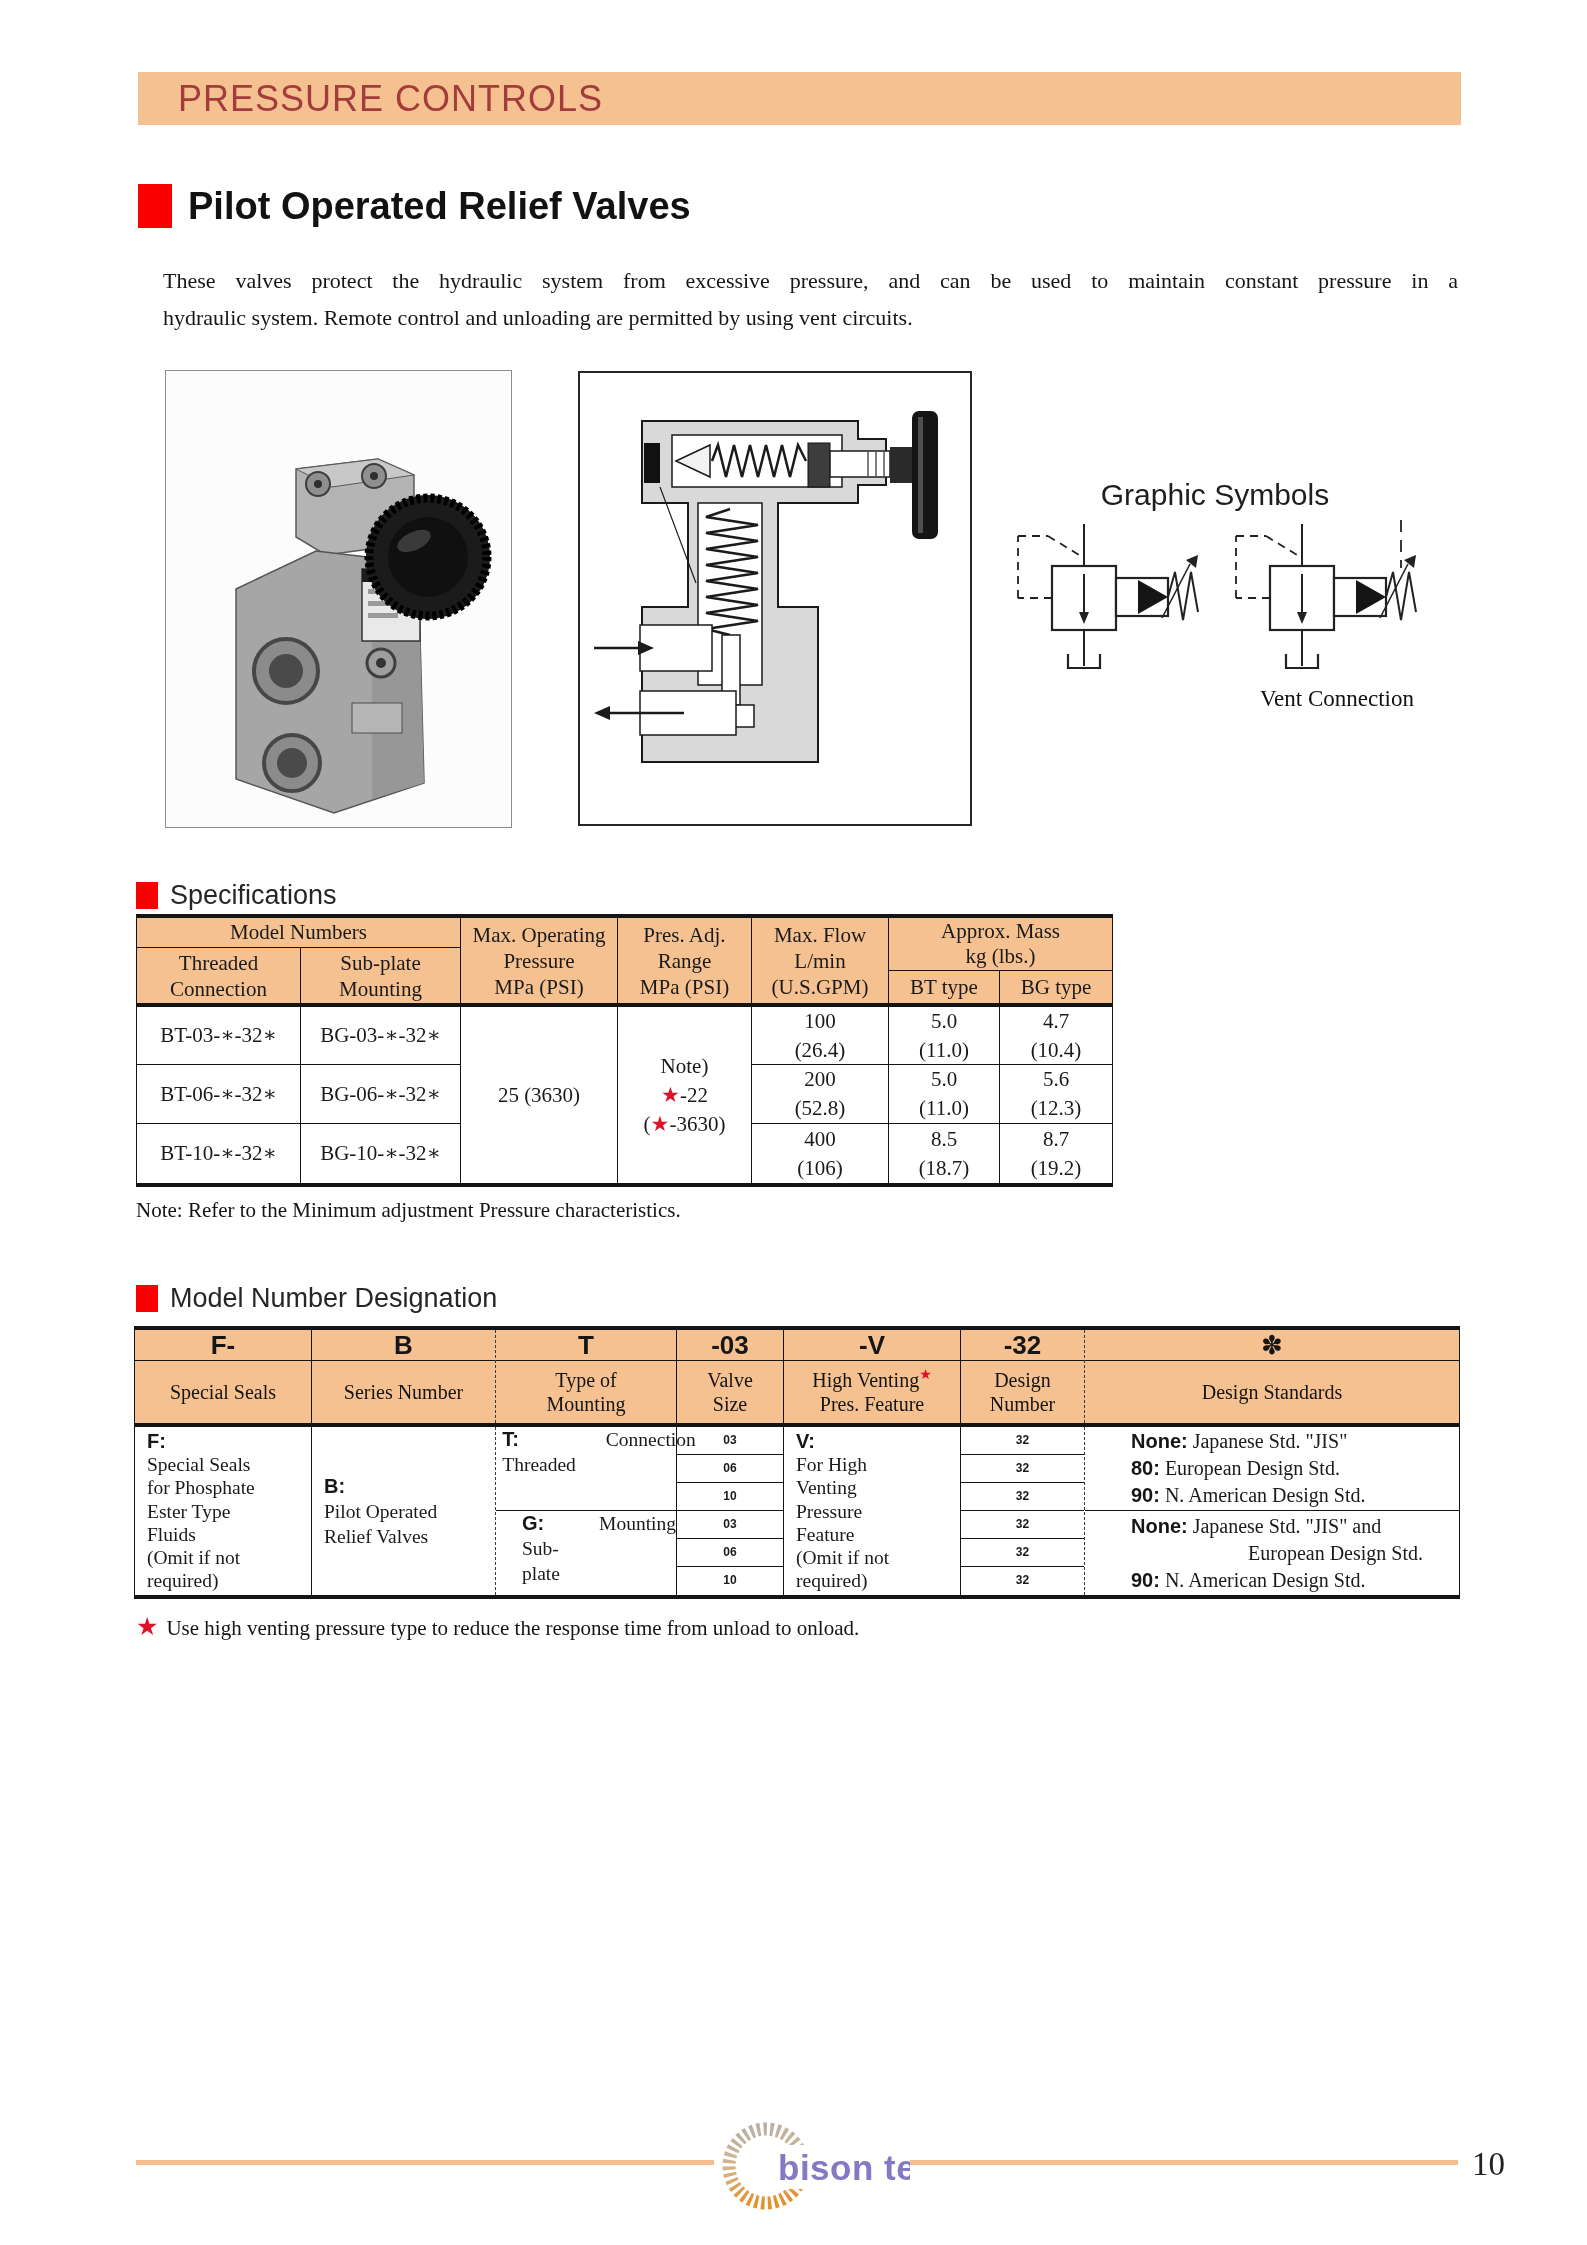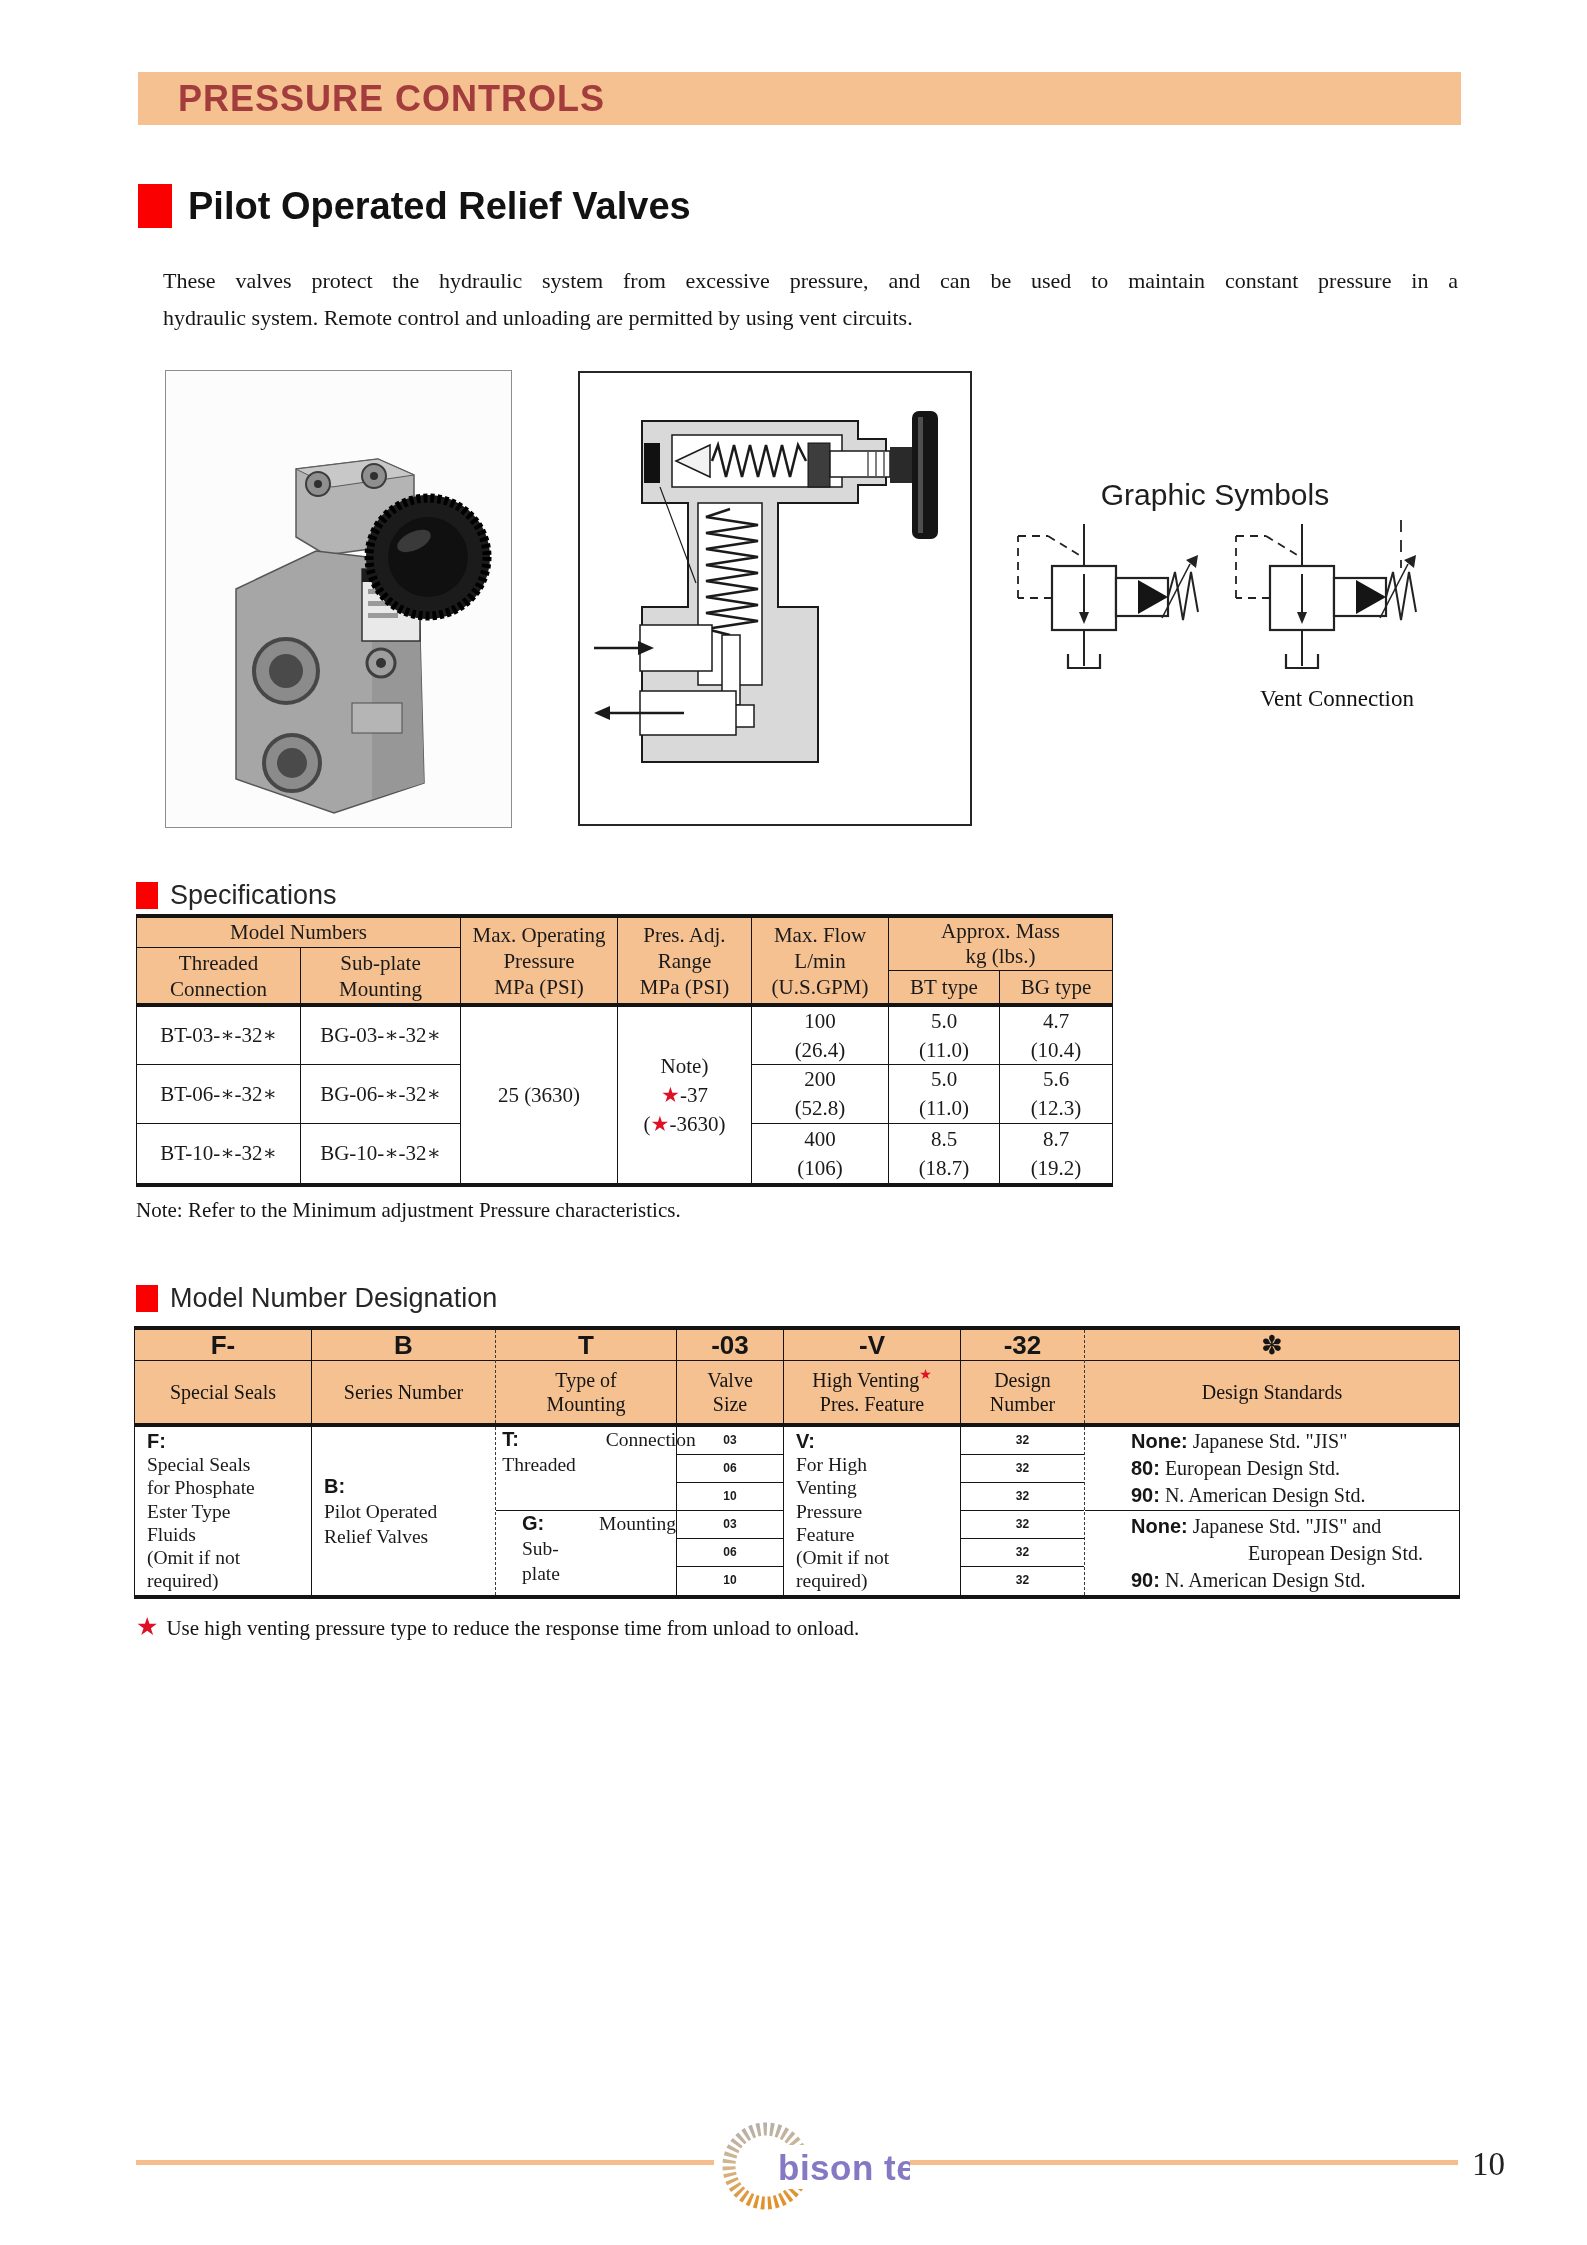--- a/index.html
+++ b/index.html
@@ -4,21 +4,21 @@
 <style>
   html,body{margin:0;padding:0;background:#ffffff;}
   .page{position:relative;width:1587px;height:2245px;background:#fff;overflow:hidden;
         font-family:"Liberation Serif","DejaVu Serif",serif;color:#1a1a1a;}
   .abs{position:absolute;}
   .sans{font-family:"Liberation Sans","DejaVu Sans",sans-serif;}
 
   
   .banner{left:138px;top:72px;width:1323px;height:53px;background:#F6C190;display:flex;align-items:center;}
   .banner-text{margin-left:40px;font-family:"Liberation Sans","DejaVu Sans",sans-serif;
-               font-weight:bold;font-size:36px;color:#A33C3C;letter-spacing:1px;}
+               font-weight:normal;font-size:36px;color:#A33C3C;letter-spacing:1px;}
 
   
   .title-row{left:138px;top:184px;display:flex;align-items:center;}
   .red-square-lg{width:34px;height:44px;background:#FA0000;flex:none;}
   .page-title{margin:0 0 0 16px;font-family:"Liberation Sans","DejaVu Sans",sans-serif;
               font-weight:bold;font-size:38px;color:#121212;}
 
   
   .intro{left:163px;top:262px;width:1295px;font-size:22px;line-height:37px;color:#161616;}
   .jline{text-align:justify;text-align-last:justify;}
@@ -268,21 +268,21 @@
         </div>
       </div>
     </div>
 
     <div class="spec-body">
       <div class="sb gc1 gr1">BT-03-∗-32∗</div>
       <div class="sb gc2 gr1">BG-03-∗-32∗</div>
       <div class="sb gc3 grall nb">25 (3630)</div>
       <div class="sb gc4 grall nb">
         <div>Note)</div>
-        <div><span class="star">★</span><span>-37</span></div>
+        <div><span class="star">★</span><span>-22</span></div>
         <div><span>(</span><span class="star">★</span><span>-3630)</span></div>
       </div>
       <div class="sb gc5 gr1">
         <span>100</span>
           <span>(26.4)</span>
       </div>
       <div class="sb gc6 gr1">
         <span>5.0</span>
           <span>(11.0)</span>
       </div>

